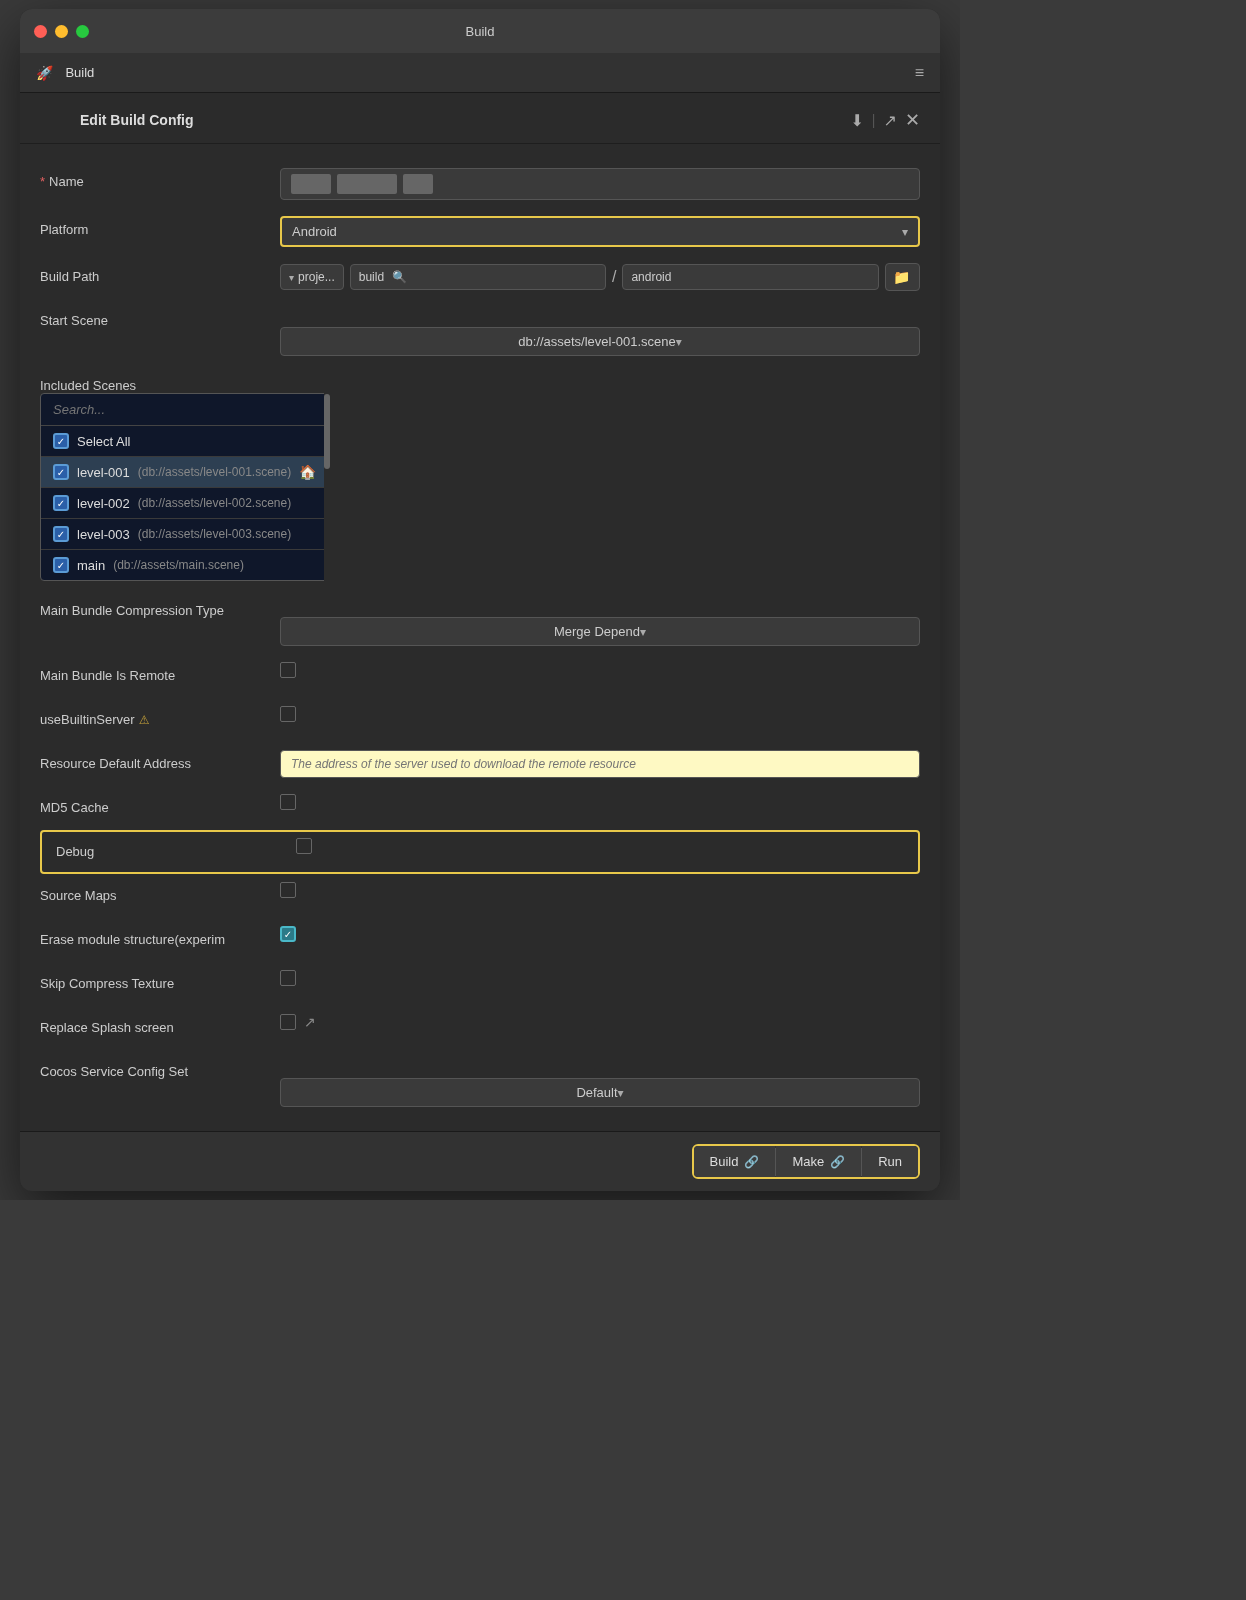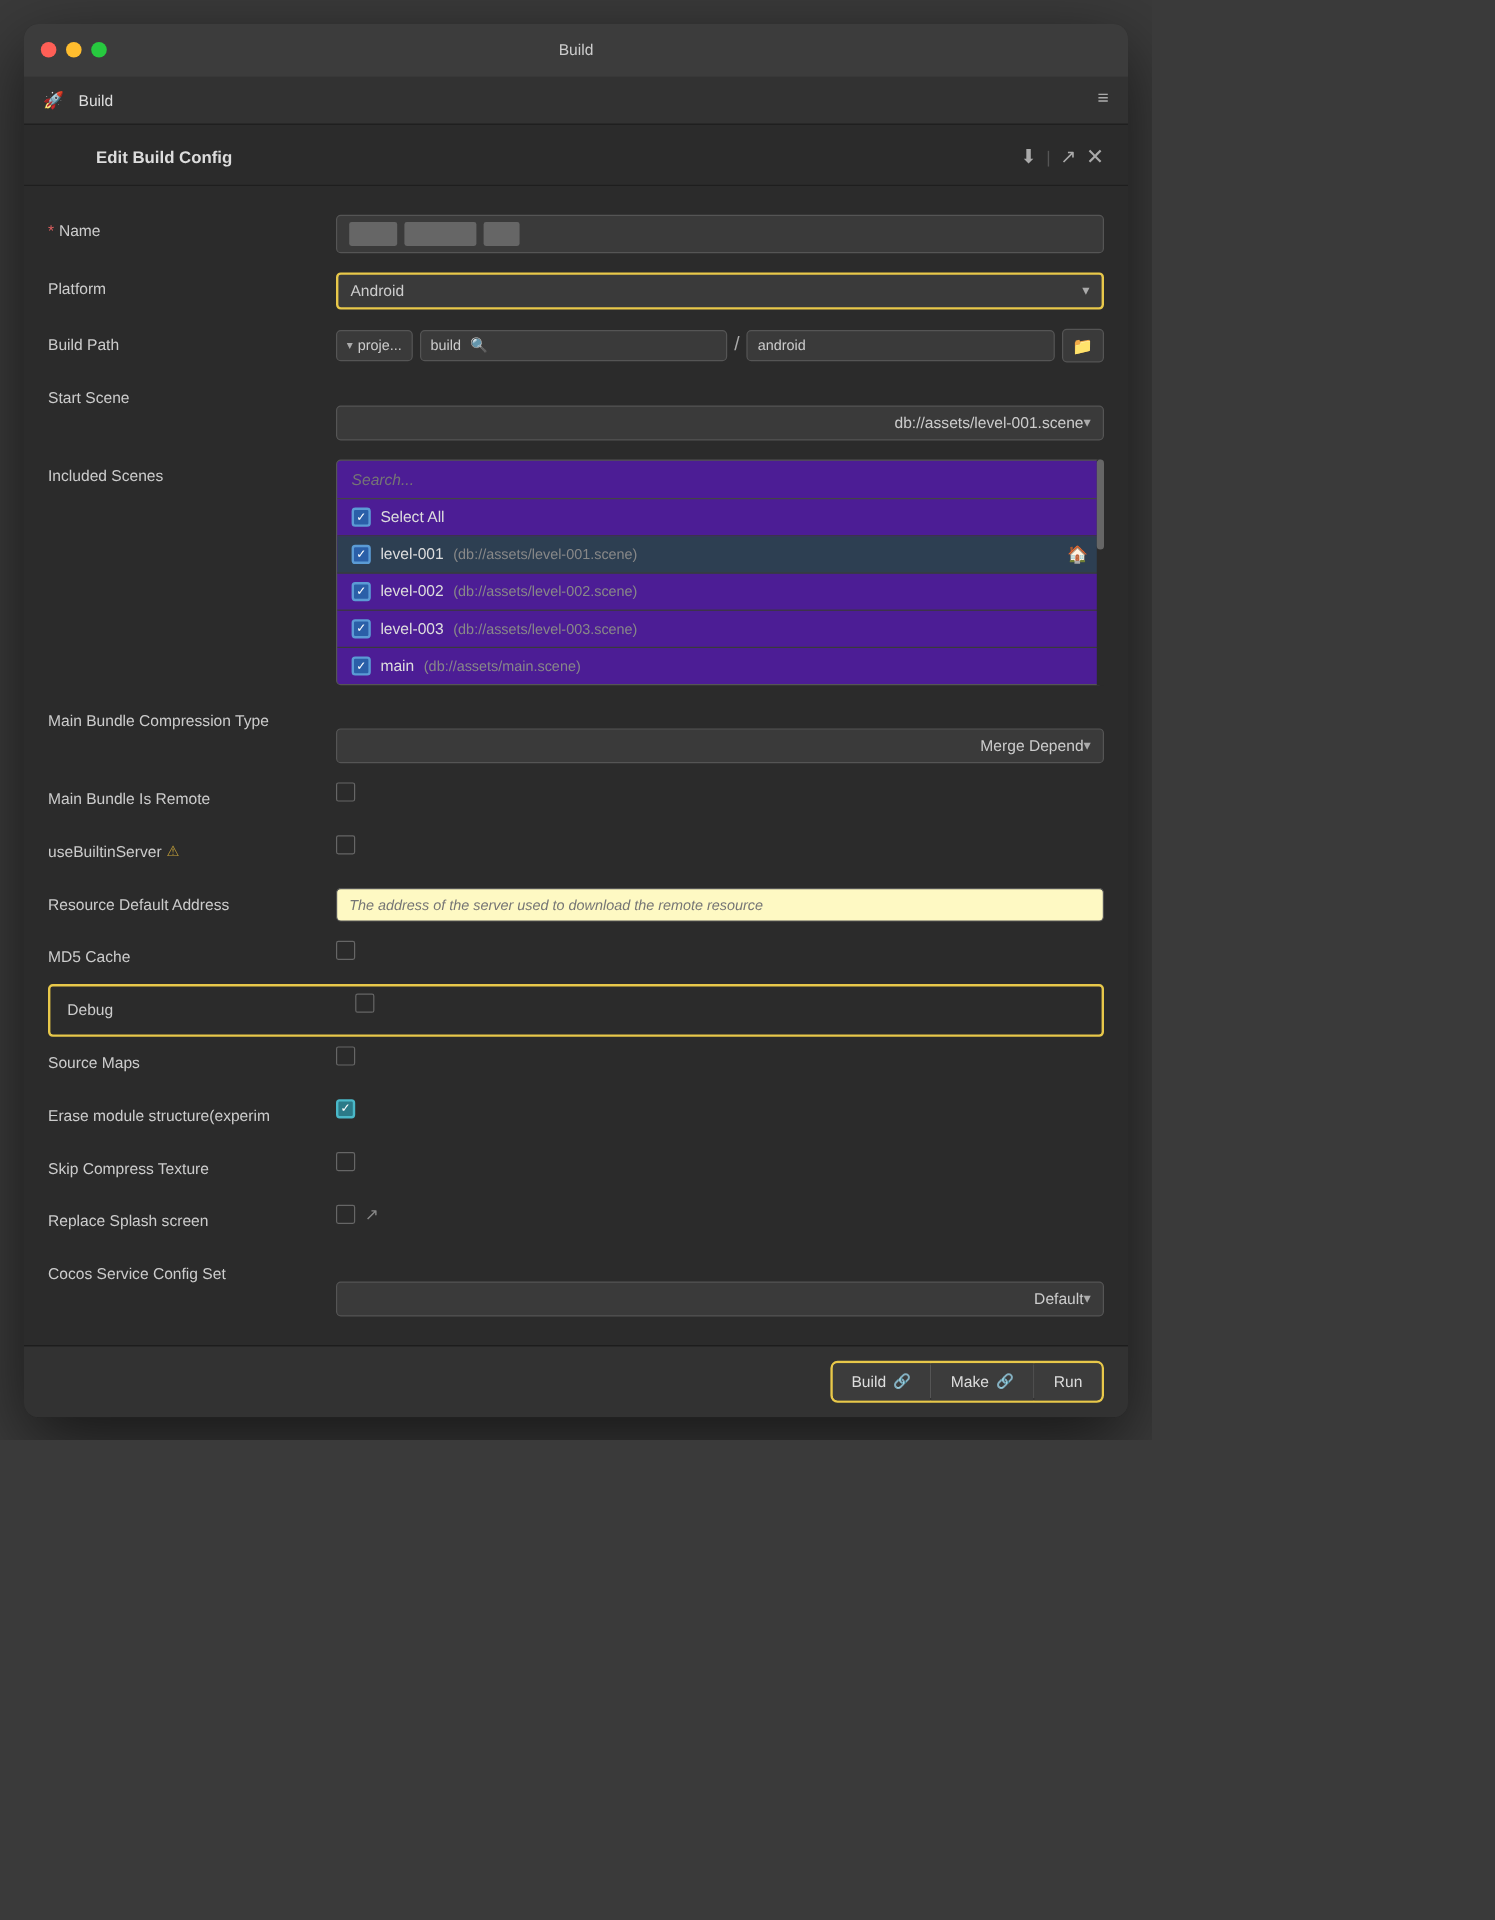--- a/index.html
+++ b/index.html
@@ -197,21 +197,21 @@
     .path-browse-btn {
       background: #3a3a3a;
       border: 1px solid #555;
       border-radius: 4px;
       color: #aaaaaa;
       padding: 5px 8px;
       cursor: pointer;
       font-size: 14px;
     }
     .scenes-container {
-      background: #4c1d95;
+      background: #0f172a;
       border: 1px solid #555;
       border-radius: 4px;
       width: 100%;
       overflow: hidden;
     }
     .scenes-search {
       background: transparent;
       border: none;
       border-bottom: 1px solid #444;
       color: #888;
@@ -279,21 +279,21 @@
     .dropdown-select {
       background: #3a3a3a;
       border: 1px solid #555;
       border-radius: 4px;
       color: #cccccc;
       font-size: 13px;
       padding: 6px 10px;
       width: 100%;
       display: flex;
       align-items: center;
-      justify-content: flex-end;
+      justify-content: center;
       cursor: pointer;
       margin-top: 20px;
     }
     .debug-row {
       border: 2px solid #e8c84a;
       border-radius: 4px;
       padding: 6px 8px 6px 14px;
     }
     .action-bar {
       background: #323232;
@@ -446,21 +446,21 @@
           <span>Start Scene</span>
         </div>
         <div class="form-control">
           <div class="dropdown-select">
             <span>db://assets/level-001.scene</span>
             <span class="select-arrow">▾</span>
           </div>
         </div>
       </div>
 
-      <div class="form-row" style="align-items:flex-start;">
+      <div class="form-row" style="align-items:flex-start;flex-direction:column;">
         <div class="form-label">
           <span>Included Scenes</span>
         </div>
         <div class="form-control scenes-wrapper">
           <div class="scenes-container">
             <input class="scenes-search" type="text" placeholder="Search..." style="">
 
             
             <div class="scene-item">
               <div class="checkbox">

